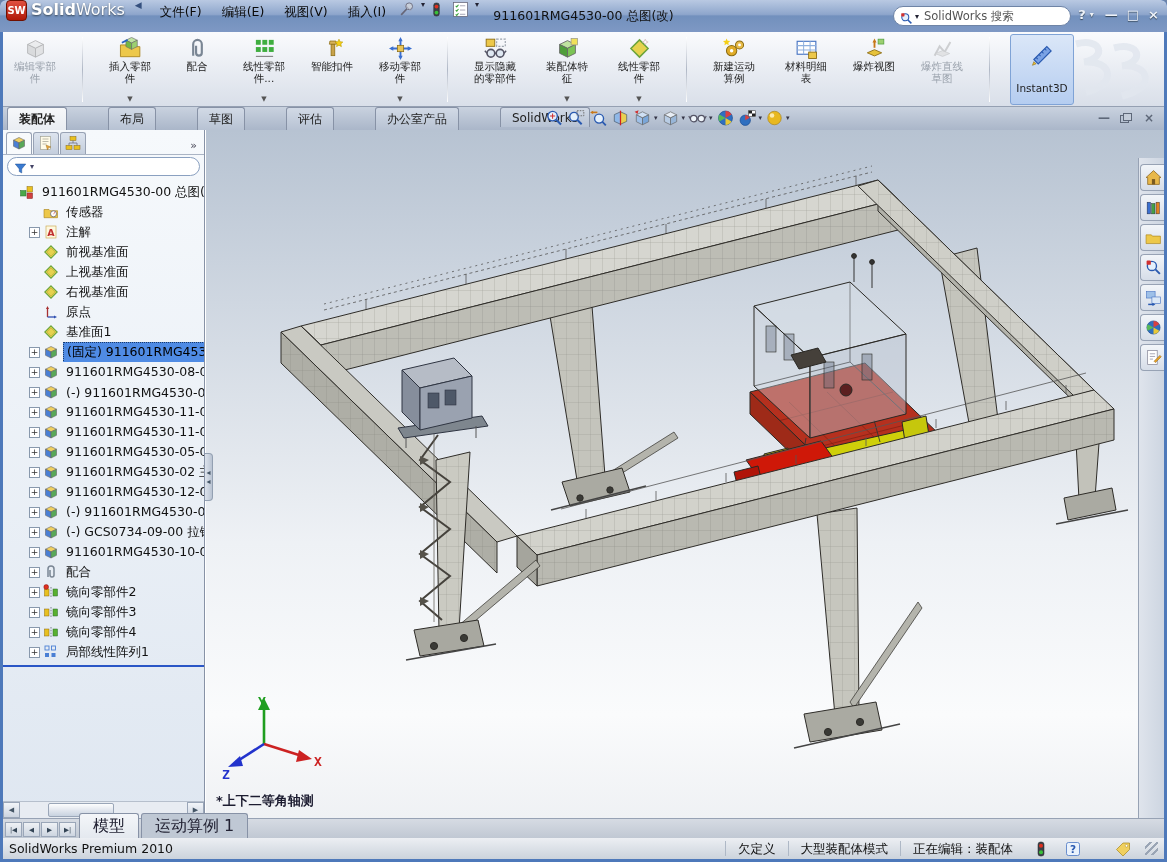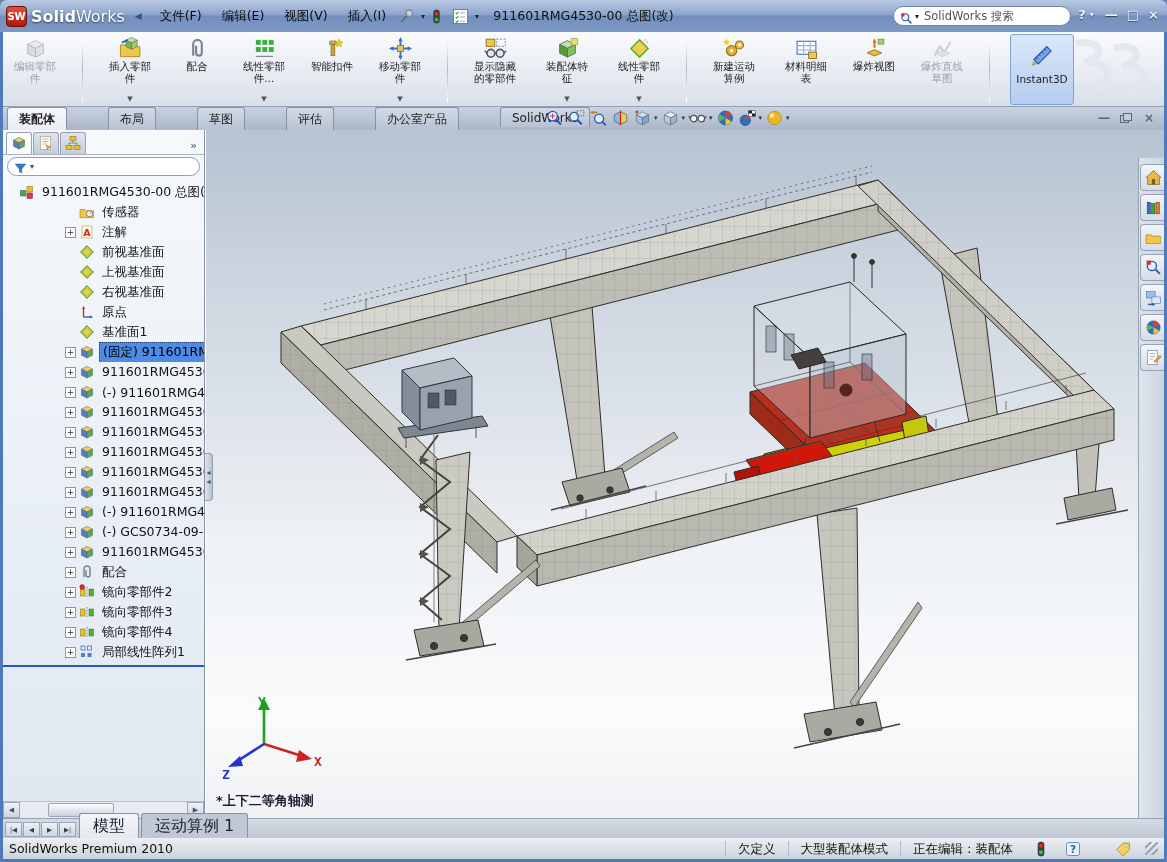--- a/index.html
+++ b/index.html
@@ -1,20 +1,20 @@
 <!DOCTYPE html>
 <html><head>
 <meta charset="utf-8">
 <style>
   html,body{margin:0;padding:0;background:#6b83a8;}
   *{box-sizing:border-box;}
   .win{position:relative;width:1167px;height:862px;background:#4e79ba;overflow:hidden;
        font-family:"DejaVu Sans","Liberation Sans",sans-serif;border-radius:6px 6px 0 0;}
   
-  .titlebar{position:absolute;top:0;left:0;right:0;height:32px;display:flex;align-items:center;
+  .titlebar{position:absolute;top:0;left:0;right:0;height:32px;display:flex;
     background:linear-gradient(#b9c9e2,#8ea6cc 45%,#7290bd 50%,#7e98c4);padding:0 6px;border-radius:6px 6px 0 0;}
   .swbadge{width:21px;height:21px;background:linear-gradient(#e05040,#b01808);border:1px solid #701000;
     border-radius:4px;color:#fff;font-weight:bold;font-size:10px;display:flex;align-items:center;justify-content:center;margin-right:4px;}
   .logotext{font-size:16px;color:#fff;text-shadow:0 1px 2px #345;}
   .logotext .b{font-weight:bold;}
   .collapse-arr{color:#35507e;font-size:9px;margin:0 8px 0 10px;}
   .menu-item{font-size:12.5px;color:#0a0a0a;padding:4px 10px;cursor:default;}
   .ticonbtn{width:19px;height:18px;margin:0 2px;display:inline-flex;align-items:center;}
   .tcaret{font-size:8px;color:#223;margin:0 2px;}
   .wtitle{position:absolute;left:50%;top:8px;transform:translateX(-50%);font-size:12.5px;color:#111;}
@@ -30,21 +30,21 @@
     background:linear-gradient(#fafbfd,#e6eaf1 60%,#d9dfe9);border-bottom:1px solid #95a0b2;}
   .rwrap{display:flex;align-items:stretch;height:100%;padding:2px 2px 1px 4px;position:relative;z-index:2;gap:16px;}
   .rbtn{display:flex;flex-direction:column;align-items:center;min-width:44px;max-width:54px;
     padding:3px 2px 0;margin:0 1px;border-radius:3px;cursor:default;}
   .ricon{width:23px;height:23px;flex:none;}
   .rlabel{font-size:10.5px;line-height:11.5px;text-align:center;color:#1c1c1c;margin-top:1px;}
   .rbtn.disabled .rlabel{color:#9aa2ac;}
   .rbtn.disabled .ricon{opacity:.45;filter:grayscale(.9);}
   .rcaret{font-size:7px;color:#555;margin-top:auto;padding-bottom:2px;}
   .rbtn.ractive{background:linear-gradient(#dbe7f8,#b5cdf0);border:1px solid #7fa3d6;max-width:72px;min-width:64px;justify-content:flex-start;padding-top:8px;}
-  .rbtn.ractive .rlabel{margin-top:8px;}
+  .rbtn.ractive .rlabel{margin-top:17px;}
   .rsep{width:1px;background:linear-gradient(#fff,#b0b8c6,#fff);margin:3px 3px;}
   .dsmark{position:absolute;right:6px;top:2px;opacity:.85;z-index:1;}
   
   .tabrow{position:absolute;top:107px;left:3px;right:3px;height:23px;
     background:linear-gradient(#c9d2df,#aab6c9);display:flex;align-items:flex-end;padding-left:4px;}
   .ctab{font-size:12px;padding:3px 11px 2px;margin-right:1px;border:1px solid #8792a6;border-bottom:none;
     border-radius:3px 3px 0 0;background:linear-gradient(#d2dae6,#b7c2d3);color:#222;cursor:default;}
   .ctab.active{background:linear-gradient(#f6f8fa,#e9edf2);font-weight:bold;}
   .viewbar{position:absolute;left:542px;top:2px;display:flex;align-items:center;gap:3px;}
   .vicon{width:19px;height:18px;}
@@ -62,21 +62,21 @@
     background:linear-gradient(#dde4ee,#c4cedd);padding:2px 4px;margin-right:1px;}
   .ptab.active{background:#f8fafc;}
   .ptab svg{width:16px;height:16px;}
   .pchev{margin-left:auto;font-size:11px;color:#445;padding:0 4px 2px;}
   .pfilter{height:23px;padding:2px 4px;}
   .fpill{height:19px;border:1px solid #8aa0c0;border-radius:10px;background:#fff;display:flex;align-items:center;padding:0 6px;}
   .fpill .fic{width:13px;height:13px;}
   .fpill .fcaret{font-size:8px;color:#446;margin-left:3px;}
   .tree{position:absolute;top:52px;left:0;right:0;bottom:18px;overflow:hidden;font-size:12.5px;color:#111;}
   .trow{display:flex;align-items:center;height:20px;white-space:nowrap;overflow:hidden;cursor:default;}
-  .trow.child{padding-left:24px;margin-left:36px;}
+  .trow.child{padding-left:24px;}
   .texp{width:11px;height:11px;border:1px solid #8898ac;background:#fff;font-size:9px;line-height:9px;
     text-align:center;color:#333;margin:0 3px 0 2px;flex:none;}
   .tspace{width:16px;flex:none;}
   .ticon{width:16px;height:16px;margin-right:4px;flex:none;}
   .ticon svg{width:16px;height:16px;}
   .tlabel{padding:1px 3px;}
   .trow.selected .tlabel{background:#4f8be4;border:1px dotted #1a3a6a;color:#000;}
   .treeline{height:2px;background:#2a56c6;margin-top:3px;}
   .hscroll{position:absolute;bottom:0;left:0;right:0;height:17px;background:#e8ecf2;border-top:1px solid #b6bfcc;display:flex;align-items:stretch;}
   .sbtn{width:17px;background:linear-gradient(#f2f5f9,#ccd4e0);border:1px solid #9aa6b8;font-size:7px;color:#456;

